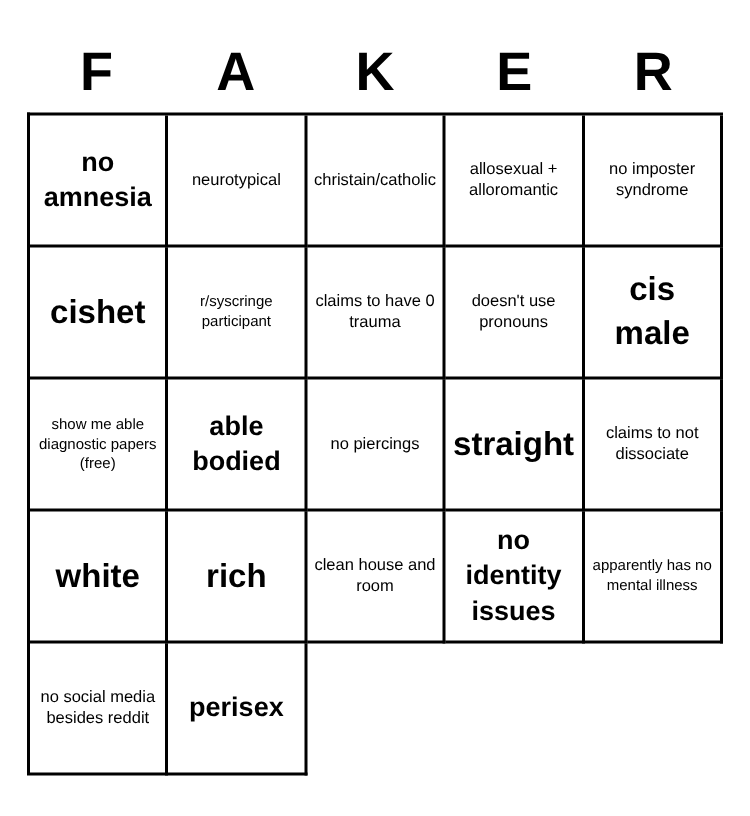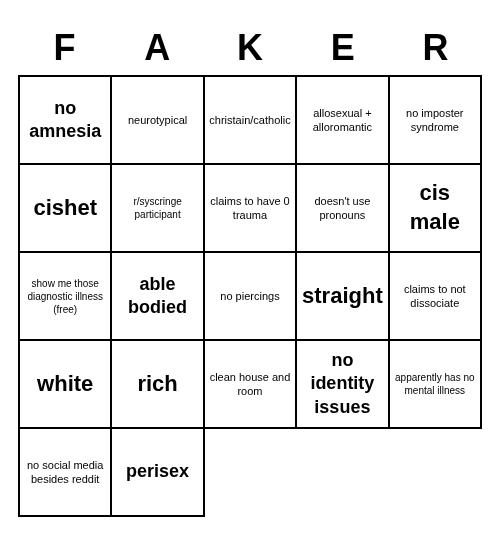--- a/index.html
+++ b/index.html
@@ -98,21 +98,21 @@
       <div class="bingo-cell">
         <span class="cell-text">claims to have 0 trauma</span>
       </div>
       <div class="bingo-cell">
         <span class="cell-text">doesn't use pronouns</span>
       </div>
       <div class="bingo-cell">
         <span class="cell-text large">cis male</span>
       </div>
       <div class="bingo-cell">
-        <span class="cell-text small">show me those diagnostic illness (free)</span>
+        <span class="cell-text small">show me able diagnostic papers (free)</span>
       </div>
       <div class="bingo-cell">
         <span class="cell-text medium">able bodied</span>
       </div>
       <div class="bingo-cell">
         <span class="cell-text">no piercings</span>
       </div>
       <div class="bingo-cell">
         <span class="cell-text large">straight</span>
       </div>

